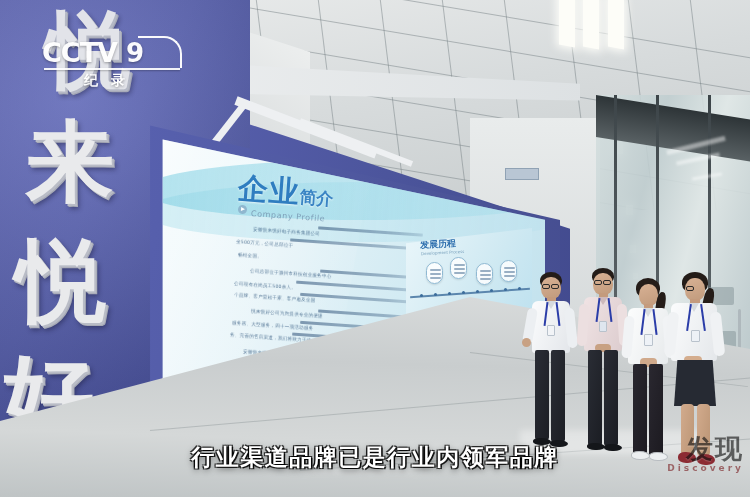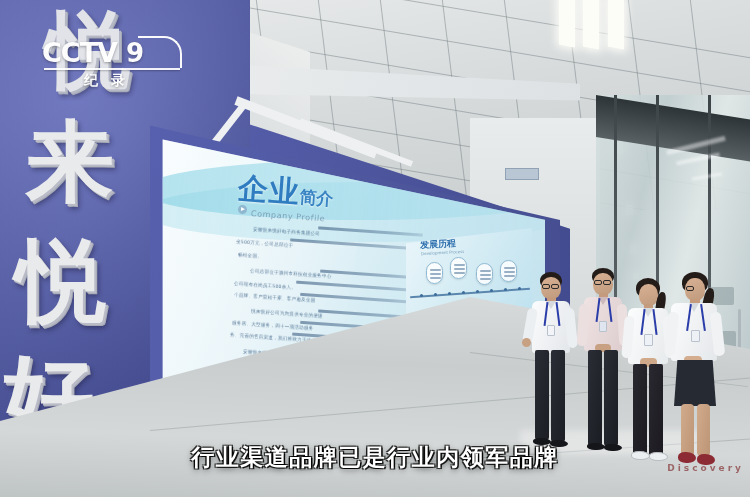--- a/index.html
+++ b/index.html
@@ -583,16 +583,17 @@
       <span class="cctv-nine">9</span>
     </div>
     <div class="cctv-swoosh"></div>
     <div class="cctv-underline"></div>
     <div class="cctv-sub">纪录</div>
   </div>
 
   <div class="subtitle">行业渠道品牌已是行业内领军品牌</div>
 
   <div class="watermark">
+    <div class="wm-cn">发现</div>
     <div class="wm-en">Discovery</div>
   </div>
 
 </div>
 
 </body></html>

